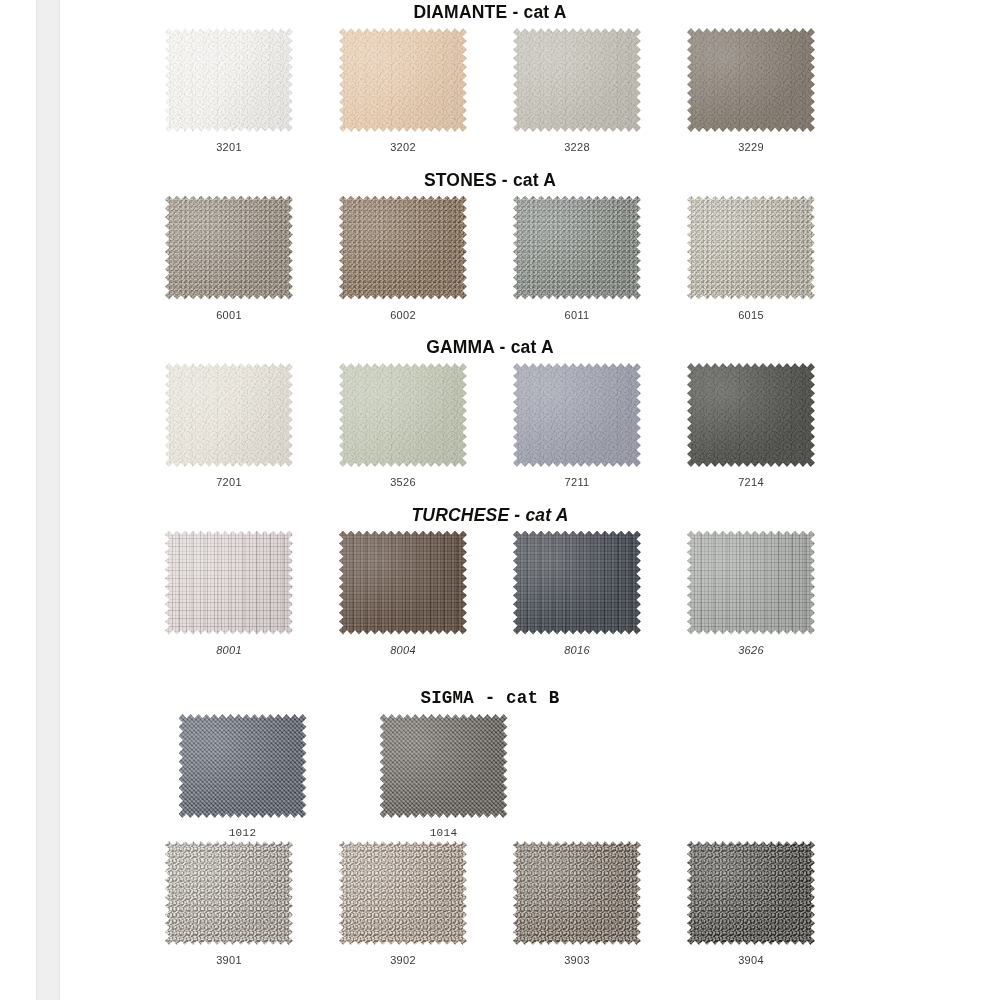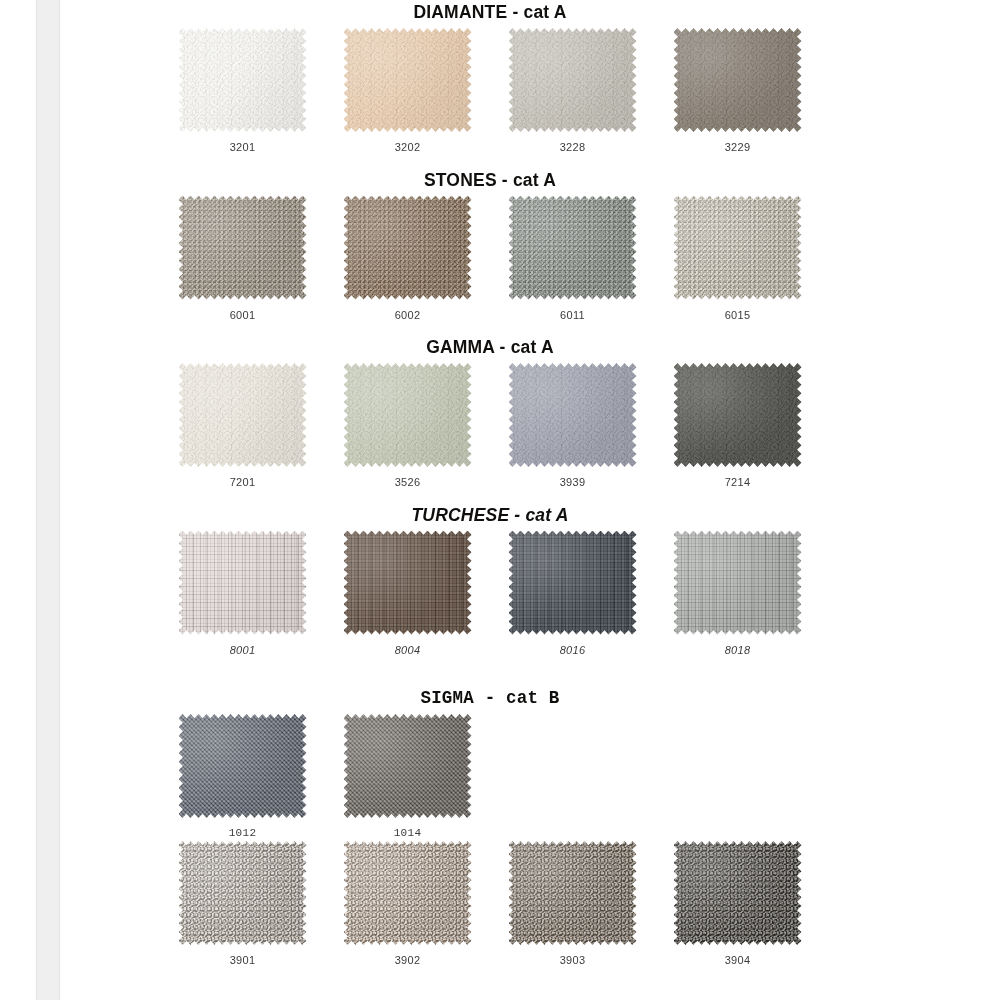--- a/index.html
+++ b/index.html
@@ -51,20 +51,21 @@
     height: 24px;
     line-height: 24px;
     white-space: nowrap;
   }
 
   .swatch-row {
     display: flex;
     justify-content: flex-start;
     align-items: flex-start;
     margin-top: 4px;
+    gap: 36px;
   }
 
   .swatch-cell {
     width: 165px;
     display: flex;
     flex-direction: column;
     align-items: center;
   }
 
   .swatch {
@@ -228,21 +229,21 @@
             </div>
           </div>
           <div class="swatch-code">3526</div>
         </div>
         <div class="swatch-cell">
           <div class="swatch">
             <div class="swatch-inner" style="--sw: #9a9caa; --tex: repeating-radial-gradient(circle at 20% 30%, rgba(0,0,0,.045) 0 1px, rgba(255,255,255,.05) 1px 3px),repeating-radial-gradient(circle at 70% 65%, rgba(0,0,0,.04) 0 1px, rgba(255,255,255,.045) 1px 4px),repeating-linear-gradient(27deg, rgba(0,0,0,.035) 0 1px, rgba(255,255,255,.03) 1px 5px),repeating-linear-gradient(-54deg, rgba(0,0,0,.03) 0 1px, rgba(255,255,255,.025) 1px 6px); --texsize: 11px 9px, 13px 11px, 9px 9px, 12px 12px;">
               <div class="swatch-shade"></div>
             </div>
           </div>
-          <div class="swatch-code">3939</div>
+          <div class="swatch-code">7211</div>
         </div>
         <div class="swatch-cell">
           <div class="swatch">
             <div class="swatch-inner" style="--sw: #444540; --tex: repeating-radial-gradient(circle at 20% 30%, rgba(0,0,0,.045) 0 1px, rgba(255,255,255,.05) 1px 3px),repeating-radial-gradient(circle at 70% 65%, rgba(0,0,0,.04) 0 1px, rgba(255,255,255,.045) 1px 4px),repeating-linear-gradient(27deg, rgba(0,0,0,.035) 0 1px, rgba(255,255,255,.03) 1px 5px),repeating-linear-gradient(-54deg, rgba(0,0,0,.03) 0 1px, rgba(255,255,255,.025) 1px 6px); --texsize: 11px 9px, 13px 11px, 9px 9px, 12px 12px;">
               <div class="swatch-shade"></div>
             </div>
           </div>
           <div class="swatch-code">7214</div>
         </div>
       </div>
@@ -273,21 +274,21 @@
             </div>
           </div>
           <div class="swatch-code">8016</div>
         </div>
         <div class="swatch-cell">
           <div class="swatch">
             <div class="swatch-inner" style="--sw: #a3a6a3; --tex: repeating-linear-gradient(90deg, rgba(0,0,0,.16) 0 1px, rgba(255,255,255,.10) 1px 3px, rgba(0,0,0,.07) 3px 4px, rgba(255,255,255,.04) 4px 7px),repeating-linear-gradient(0deg, rgba(0,0,0,.15) 0 1px, rgba(255,255,255,.09) 1px 3px, rgba(0,0,0,.06) 3px 4px, rgba(255,255,255,.035) 4px 8px),repeating-linear-gradient(90deg, rgba(0,0,0,.06) 0 2px, rgba(255,255,255,.05) 2px 13px); --texsize: 7px 7px, 8px 8px, 26px 26px;">
               <div class="swatch-shade"></div>
             </div>
           </div>
-          <div class="swatch-code">8018</div>
+          <div class="swatch-code">3626</div>
         </div>
       </div>
     </div>
     <div class="group" style="top: 686px; font-family: Liberation Mono, monospace;">
       <div class="group-title">SIGMA - cat B</div>
       <div class="swatch-row">
         <div class="swatch-cell">
           <div class="swatch">
             <div class="swatch-inner" style="--sw: #525a68; --tex: repeating-linear-gradient(45deg, rgba(255,255,255,.22) 0 1.4px, rgba(0,0,0,.18) 1.4px 3px),repeating-linear-gradient(-45deg, rgba(255,255,255,.18) 0 1.4px, rgba(0,0,0,.15) 1.4px 3px),repeating-linear-gradient(0deg, rgba(0,0,0,.05) 0 2px, rgba(255,255,255,.05) 2px 4px); --texsize: 4.3px 4.3px, 4.3px 4.3px, 6px 6px;">
               <div class="swatch-shade"></div>

